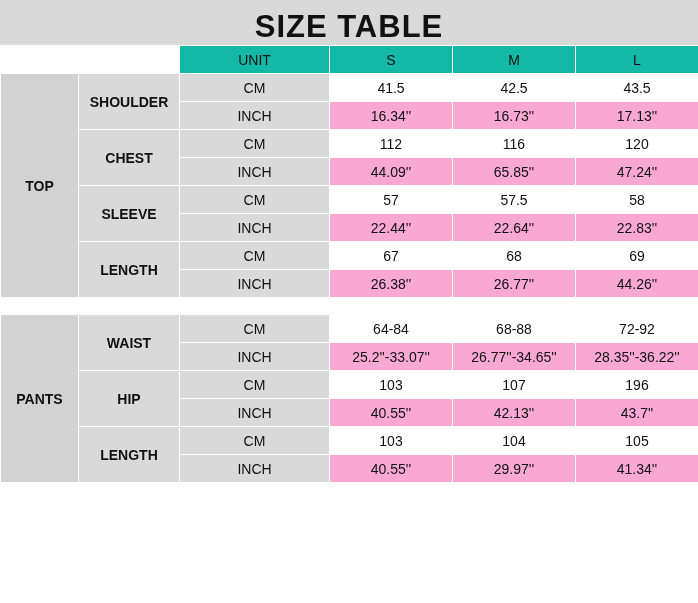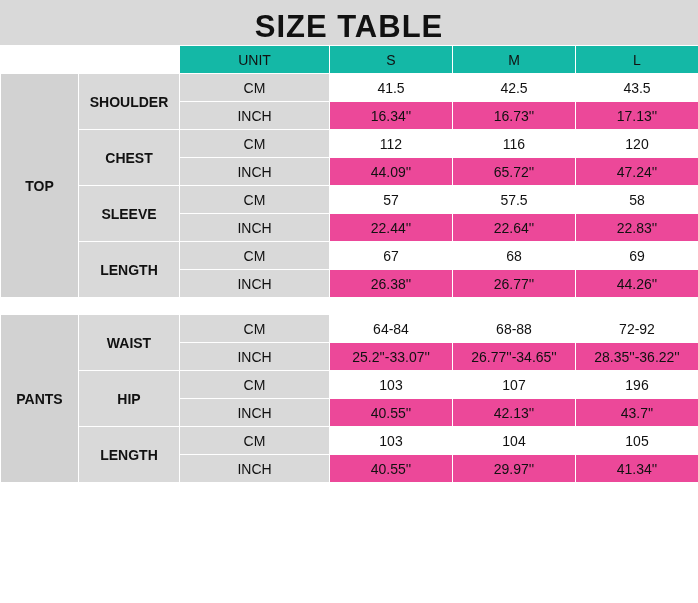--- a/index.html
+++ b/index.html
@@ -57,21 +57,21 @@
 
   .cell-head {
     background: #14b8a6;
     font-weight: normal;
   }
   .cell-light {
     background: #ffffff;
     margin-top: 30px;
   }
   .cell-shade {
-    background: #ec4899;
+    background: #f9a8d4;
   }
   .cell-group {
     background: #d2d2d2;
     font-weight: bold;
     font-size: 15px;
   }
   .cell-part {
     background: #d9d9d9;
     font-weight: bold;
     font-size: 14px;
@@ -139,21 +139,21 @@
       <tr>
         <td class="cell-part" rowspan="2">CHEST</td>
         <td class="cell-unit">CM</td>
         <td class="cell-light">112</td>
         <td class="cell-light">116</td>
         <td class="cell-light">120</td>
       </tr>
       <tr>
         <td class="cell-unit">INCH</td>
         <td class="cell-shade">44.09''</td>
-        <td class="cell-shade">65.72''</td>
+        <td class="cell-shade">65.85''</td>
         <td class="cell-shade">47.24''</td>
       </tr>
 
       <tr>
         <td class="cell-part" rowspan="2">SLEEVE</td>
         <td class="cell-unit">CM</td>
         <td class="cell-light">57</td>
         <td class="cell-light">57.5</td>
         <td class="cell-light">58</td>
       </tr>

